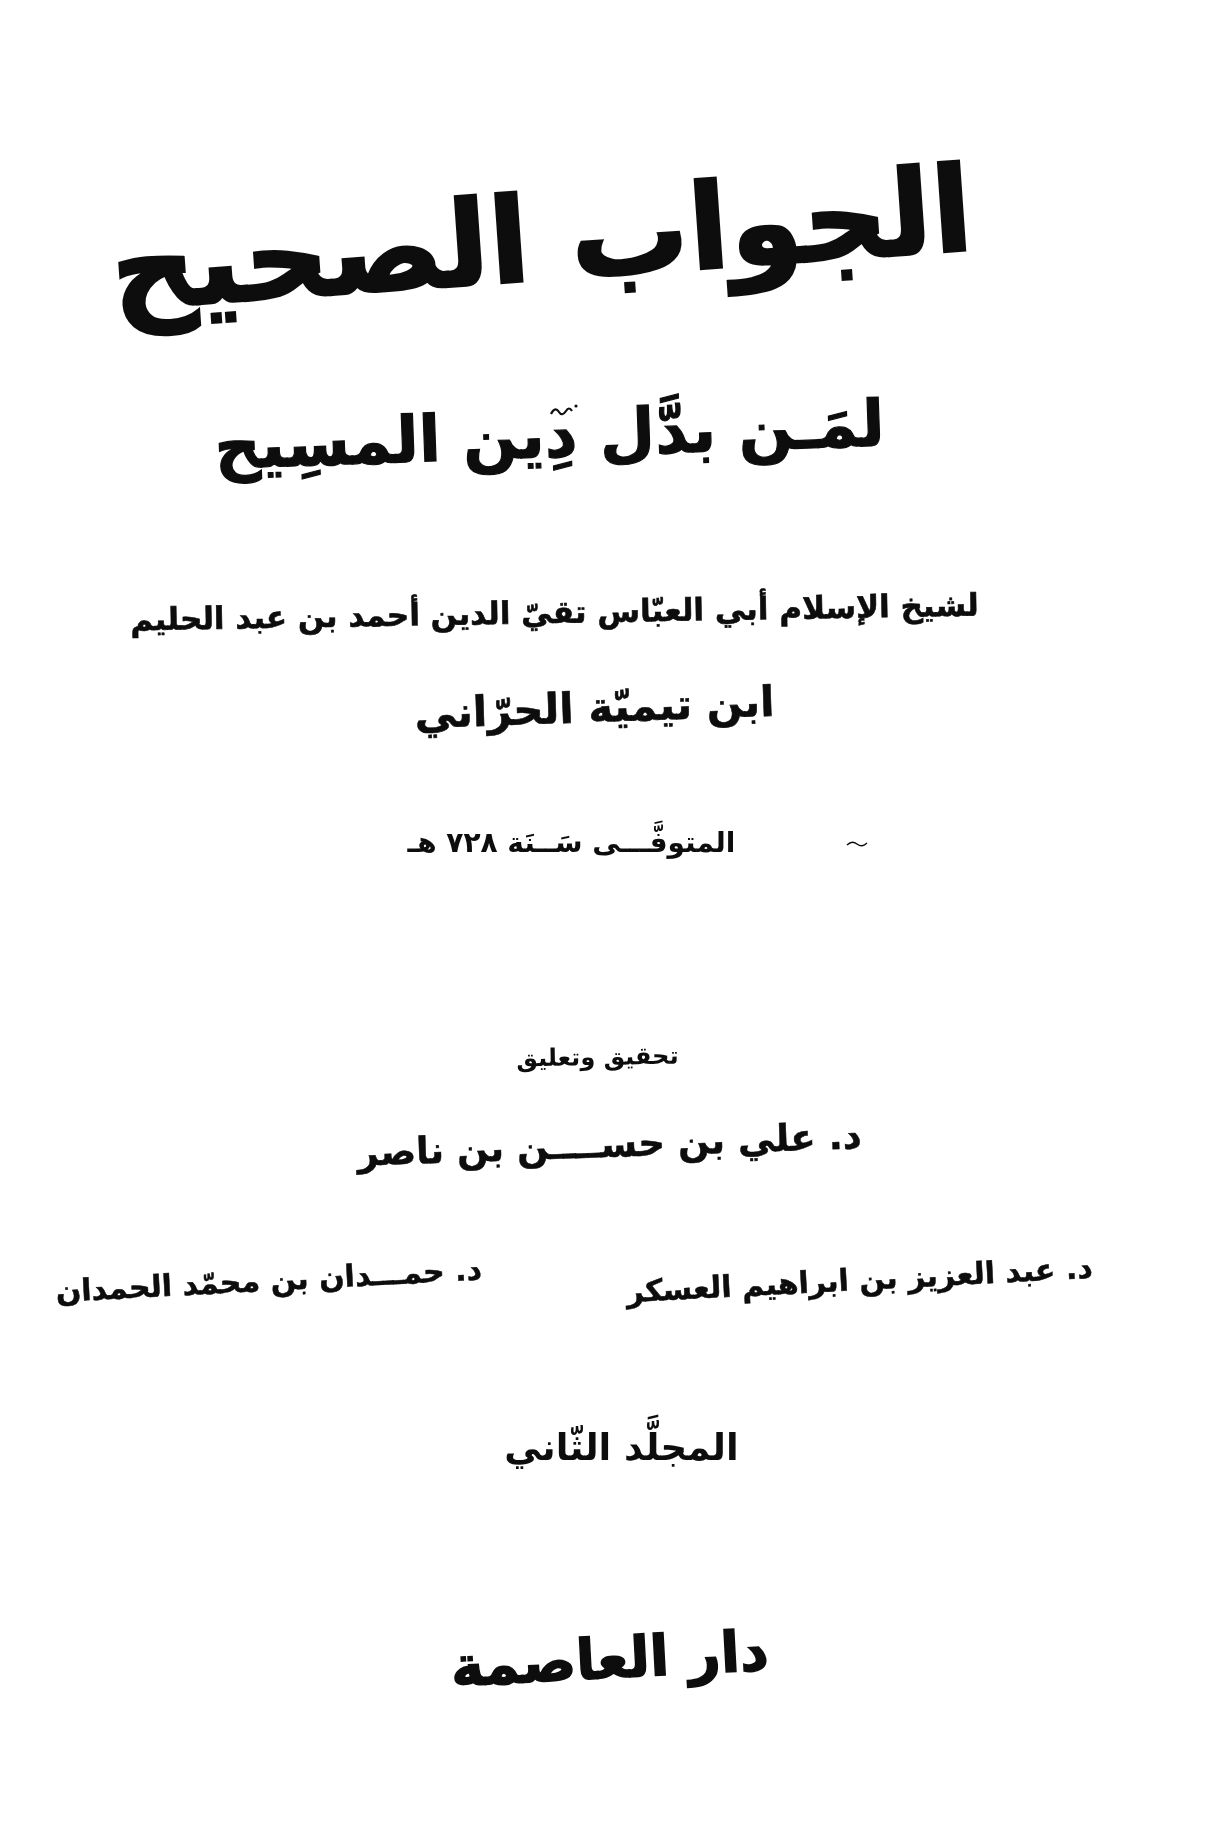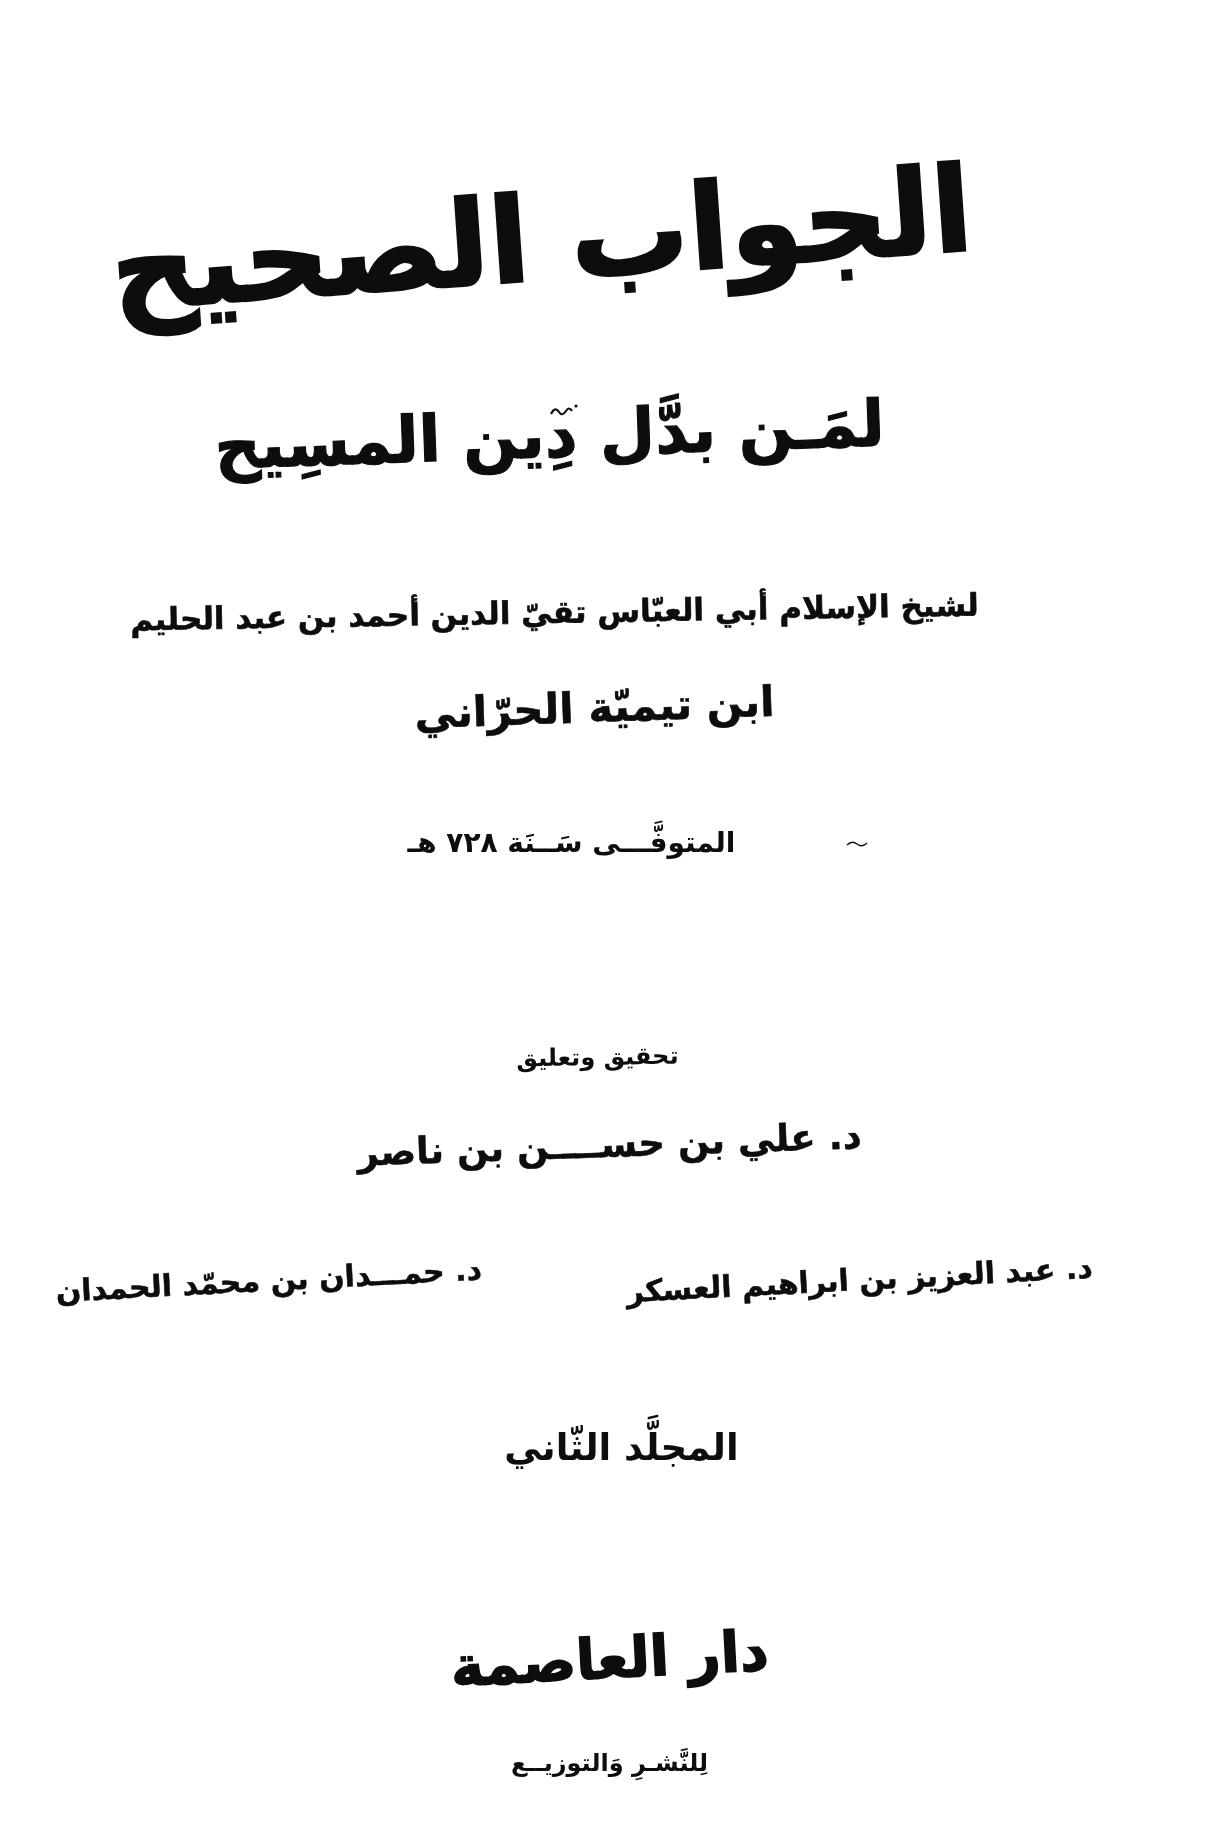--- a/index.html
+++ b/index.html
@@ -153,15 +153,14 @@
   <div class="line editor-chief">د. علي بن حســــن بن ناصر</div>
 
   <div class="editor-col editor-right">د. عبد العزيز بن ابراهيم العسكر</div>
 
   <div class="editor-col editor-left">د. حمـــدان بن محمّد الحمدان</div>
 
   <div class="line volume">المجلَّد الثّاني</div>
 
   <div class="line publisher-name">دار العاصمة</div>
 
-  <div class="line publisher-subtitle">لِلنَّشـرِ وَالتوزيــع</div>
 
 </div>
 
 </body></html>

